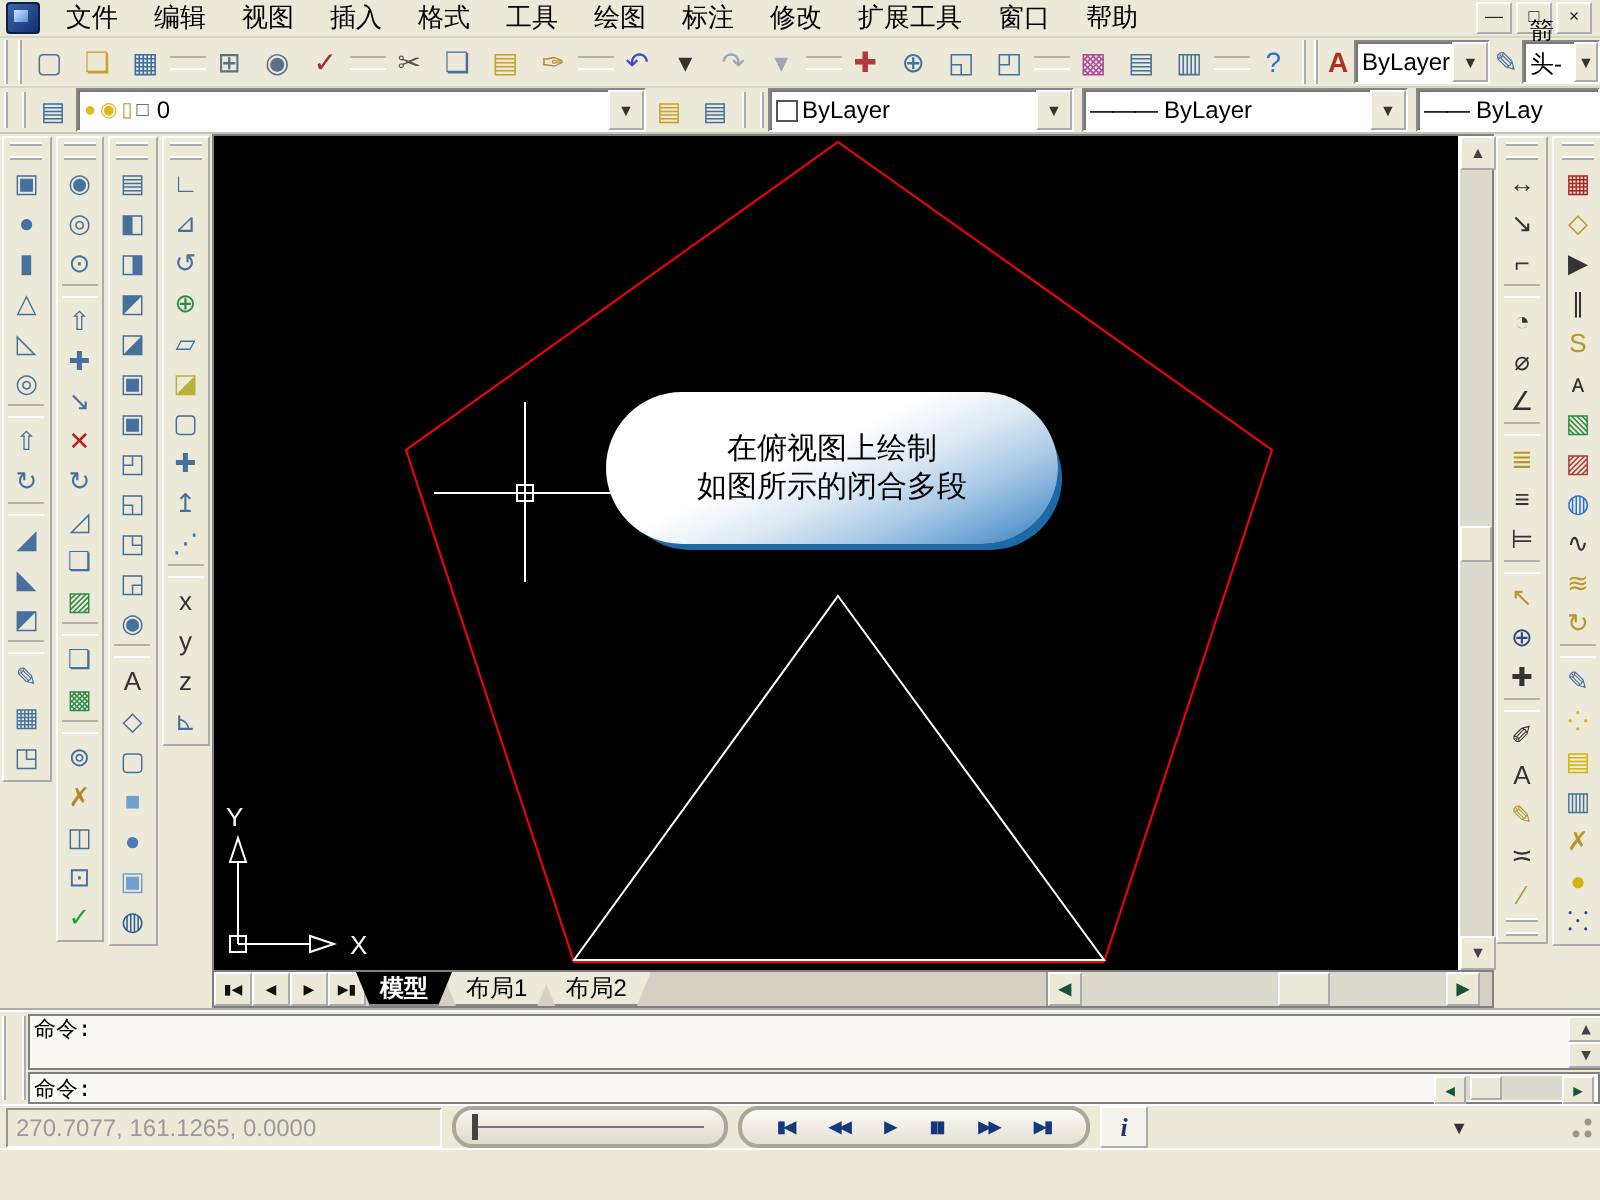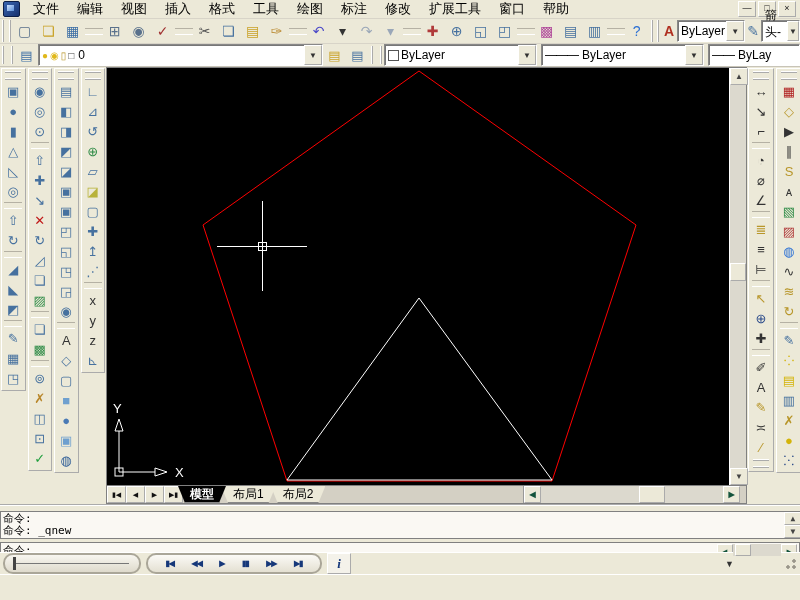--- a/index.html
+++ b/index.html
@@ -65,21 +65,21 @@
   .ltab{padding:0 12px;display:flex;align-items:center;background:#ece9d8;color:#000;clip-path:polygon(0 0,100% 0,calc(100% - 7px) 100%,7px 100%);margin-left:-5px;border-bottom:1px solid #888;}
   .ltab.active{background:#000;color:#fff;font-weight:bold;z-index:2;}
   .hscroll{margin-left:auto;width:216px;display:flex;background:#dcd9ce;border-left:1px solid #999;}
   .hbtn{width:15px;background:#ece9d8;border:1px outset #fff;font-size:8px;display:flex;align-items:center;justify-content:center;color:#14543c;font-weight:bold;}
   .htrack{flex:1;position:relative;}
   .hthumb{position:absolute;left:98px;top:0;width:24px;height:15px;background:#ece9d8;border:1px outset #fff;}
   .tabfill{width:6px;background:#d4d0c4;}
   .under-tabs{flex:1;background:#ece9d8;}
 
   
-  .cmdwin{height:46px;background:#ece9d8;border-top:2px groove #fff;display:flex;font-family:"DejaVu Sans Mono",monospace;flex-direction:column;}
+  .cmdwin{height:46px;background:#ece9d8;border-top:2px groove #fff;display:flex;font-family:"DejaVu Sans Mono",monospace;}
   .cmdgrip{width:8px;margin:2px 1px;border-left:2px ridge #fff;border-right:2px ridge #fff;}
   .cmdmain{flex:1;display:flex;flex-direction:column;padding-top:1px;}
   .cmdhist{height:26px;display:flex;border:1px solid #808080;background:#faf8f3;}
   .histlines{flex:1;padding:1px 2px;font-size:11px;line-height:12px;color:#000;overflow:hidden;}
   .cmdvscroll{width:15px;display:flex;flex-direction:column;justify-content:space-between;background:#dcd9ce;}
   .cmdvscroll .sbtn{height:12px;}
   .cmdsplit{height:3px;}
   .cmdprompt{height:14px;display:flex;align-items:center;background:#faf8f3;border:1px solid #808080;font-size:11px;padding-left:2px;color:#000;}
   .promptfill{flex:1;}
   .cmdhscroll{width:80px;height:12px;display:flex;background:#dcd9ce;align-self:center;margin-right:2px;}
@@ -247,20 +247,24 @@
             <text x="6" y="28" fill="#fff" font-size="13">Y</text>
             <text x="68" y="92" fill="#fff" font-size="13">X</text>
           </svg>
 
           <div class="crosshair" id="crosshair" style="left: 155px; top: 178px;">
             <span class="h"></span>
               <span class="v"></span>
               <span class="box"></span>
           </div>
 
+          <div class="callout">
+            <div>在俯视图上绘制</div>
+            <div>如图所示的闭合多段</div>
+          </div>
         </div>
         <div class="vscroll">
           <span class="sbtn">▲</span>
           <span class="vtrack">
             <span class="vthumb"></span>
           </span>
           <span class="sbtn">▼</span>
         </div>
       </div>
       <div class="tabrow">
@@ -290,21 +294,20 @@
       </div>
     </div>
   </div>
 
   <div class="cmdwin">
     <span class="cmdgrip"></span>
     <div class="cmdmain">
       <div class="cmdhist">
         <div class="histlines">
             <div class="histline">命令:</div>
-            <div class="histline">命令: _qnew</div>
           </div>
         <div class="cmdvscroll">
           <span class="sbtn">▲</span>
           <span class="sbtn">▼</span>
         </div>
       </div>
       <div class="cmdsplit"></div>
       <div class="cmdprompt">
         <span>命令:</span>
         <span class="promptfill"></span>
@@ -313,20 +316,21 @@
           <span class="htrack">
               <span class="hthumb"></span>
             </span>
           <span class="hbtn">▶</span>
         </div>
       </div>
     </div>
   </div>
 
   <div class="statusbar">
+    <div class="coords">270.7077, 161.1265, 0.0000</div>
     <div class="slider">
       <span class="groove"></span>
       <span class="thumb"></span>
     </div>
     <div class="player">
         <span class="pbtn">▮◀</span>
         <span class="pbtn">◀◀</span>
         <span class="pbtn">▶</span>
         <span class="pbtn">▮▮</span>
         <span class="pbtn">▶▶</span>

